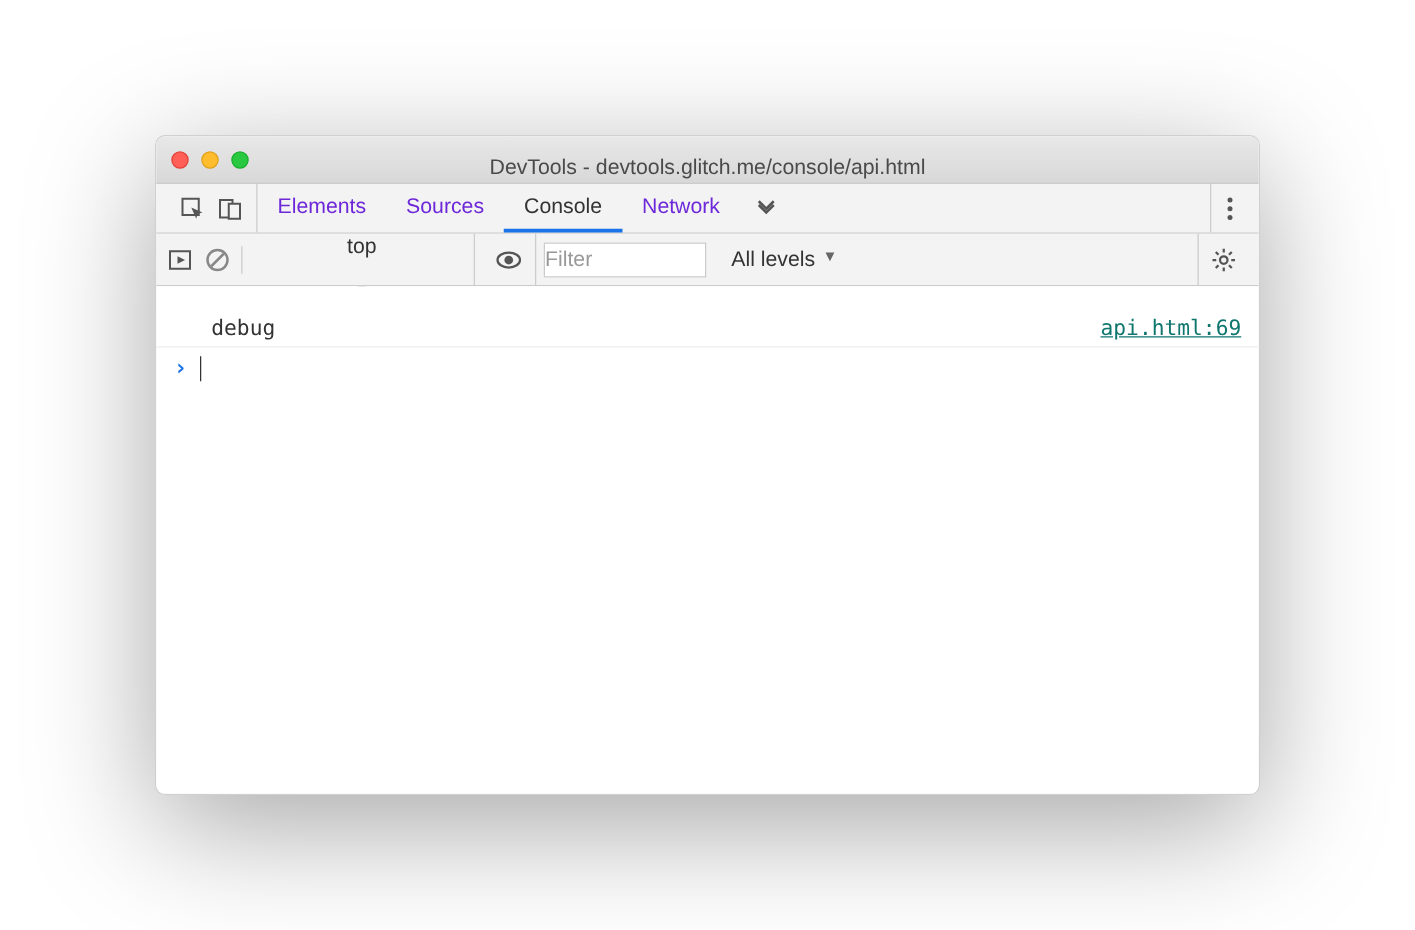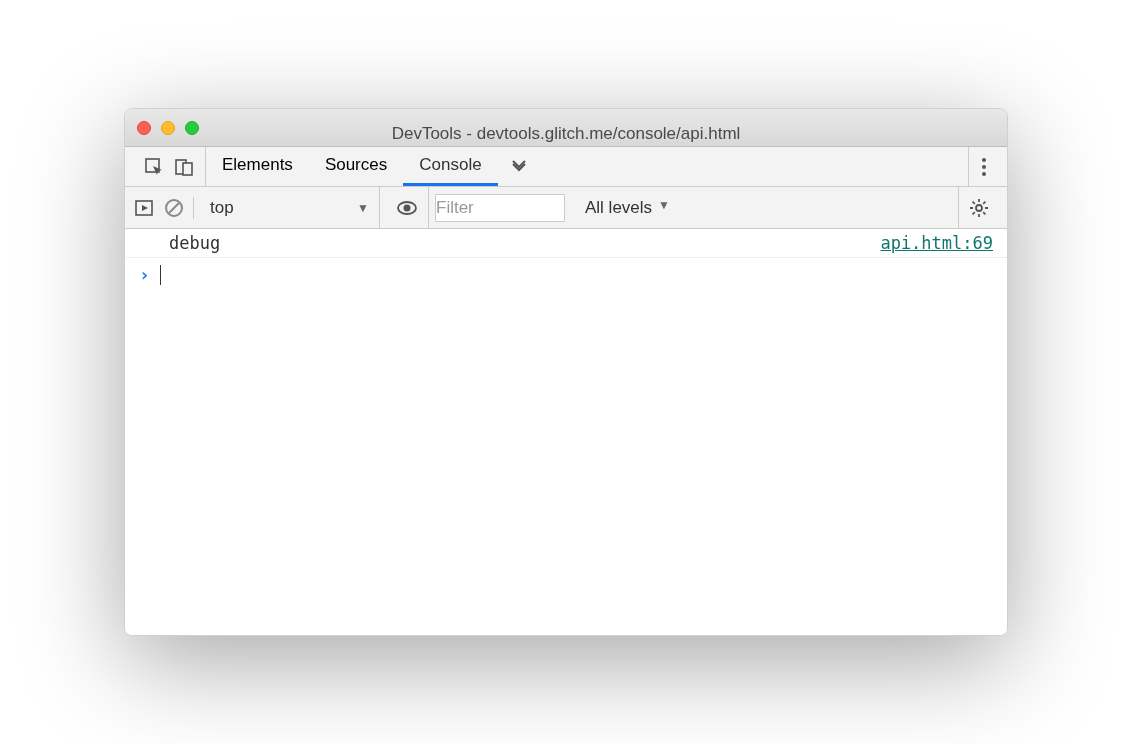--- a/index.html
+++ b/index.html
@@ -75,21 +75,21 @@
     }
     .tabs-list {
       display: flex;
       align-items: stretch;
     }
     .tab {
       display: flex;
       align-items: center;
       padding: 0 16px;
       font-size: 17px;
-      color: #000000;
+      color: #6d28d9;
       cursor: pointer;
       border-bottom: 3px solid transparent;
     }
     .tab.active {
       color: #333;
       border-bottom: 3px solid #1a73e8;
     }
     .tabs-spacer { flex: 1; }
     .overflow-btn, .menu-btn {
       display: flex;
@@ -120,20 +120,21 @@
       align-items: center;
       gap: 18px;
       padding: 0 10px;
       font-size: 17px;
       color: #333;
       cursor: pointer;
       min-width: 180px;
       justify-content: space-between;
       border-right: 1px solid #ccc;
       height: 100%;
+      flex-direction: column;
     }
     .eye-icon {
       padding: 0 10px;
       border-right: 1px solid #ccc;
       height: 100%;
       display: flex;
       align-items: center;
       cursor: pointer;
       color: #555;
     }
@@ -173,20 +174,21 @@
       overflow: auto;
       font-family: Menlo, Consolas, monospace;
       font-size: 17px;
     }
     .log-row {
       display: flex;
       align-items: flex-end;
       padding: 4px 14px 4px 44px;
       border-bottom: 1px solid #eee;
       color: #333;
+      margin-top: 20px;
     }
     .log-text { flex: 1; }
     .log-source {
       color: #0f766e;
       text-decoration: underline;
       cursor: pointer;
       font-family: Menlo, Consolas, monospace;
     }
     .prompt-row {
       display: flex;
@@ -237,20 +239,21 @@
         <svg width="20" height="20" viewBox="0 0 20 20">
               <rect x="2" y="3" width="10" height="14" fill="none" stroke="#555" stroke-width="1.6"></rect>
               <rect x="9" y="6" width="9" height="12" fill="#f3f3f3" stroke="#555" stroke-width="1.6"></rect>
             </svg>
       </div>
     </div>
     <div class="tabs-list">
       <div class="tab">Elements</div>
       <div class="tab">Sources</div>
       <div class="tab active">Console</div>
+      <div class="tab">Network</div>
     </div>
     <div class="overflow-btn">
       <svg width="18" height="18" viewBox="0 0 18 18">
             <path d="M3 6 L9 12 L15 6" fill="none" stroke="#555" stroke-width="2"></path>
             <path d="M3 6 L9 12 L15 6" fill="none" stroke="#555" stroke-width="2" transform="translate(0,-3)"></path>
           </svg>
     </div>
     <div class="tabs-spacer"></div>
     <div class="menu-btn">
       <svg width="6" height="20" viewBox="0 0 6 20">

